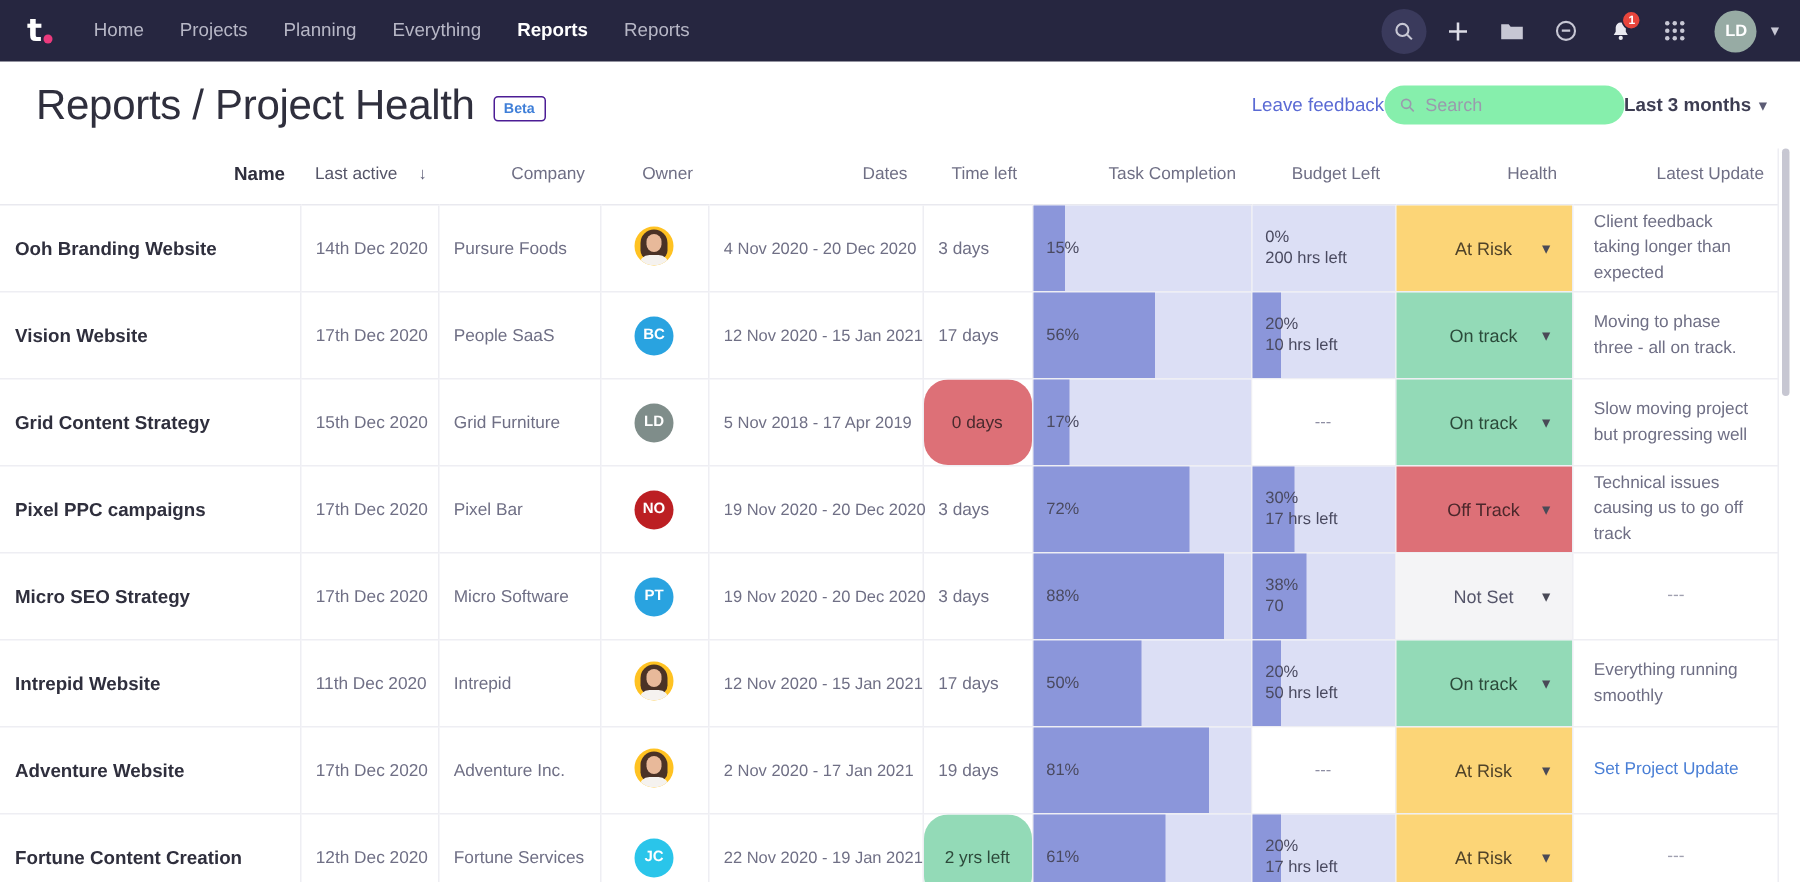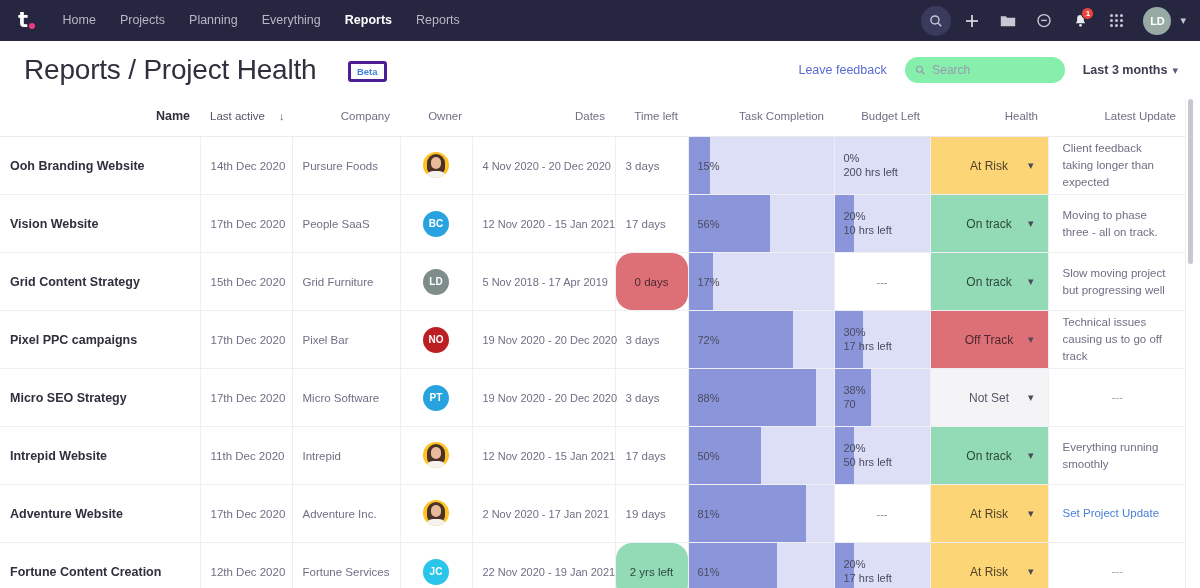--- a/index.html
+++ b/index.html
@@ -55,25 +55,25 @@
 
   
   .pagehead {
     height: 58px; display: flex; align-items: center; padding: 0 22px 0 24px;
     background: #fff;
   }
   .page-title {
     font-size: 28px; font-weight: 400; color: #2f2f3d; letter-spacing: -0.2px;
   }
   .beta {
-    margin-left: 27px; border: 3px solid #4c1d95; color: #3f7fd8;
+    margin-left: 8px; border: 1px solid #4c1d95; color: #3f7fd8;
     font-size: 9.5px; font-weight: 700; padding: 2px 6px; border-radius: 3px;
     display: inline-block; vertical-align: 4px;
   }
-  .head-right { margin-left: auto; display: flex; align-items: center; gap: 18px; }
+  .head-right { margin-left: auto; display: flex; align-items: center; }
   .feedback { color: #5a6ad4; font-size: 12.5px; cursor: pointer; }
   .search-box {
     width: 160px; height: 26px; background: #86efac; border-radius: 13px;
     display: flex; align-items: center; padding: 0 10px; gap: 7px; cursor: text;
   }
   .search-box input {
     border: none; background: transparent; outline: none; font-size: 12px;
     color: #6a6a7d; font-family: "Liberation Sans", sans-serif; width: 100%;
   }
   .search-box input::placeholder { color: #9a9aad; }

